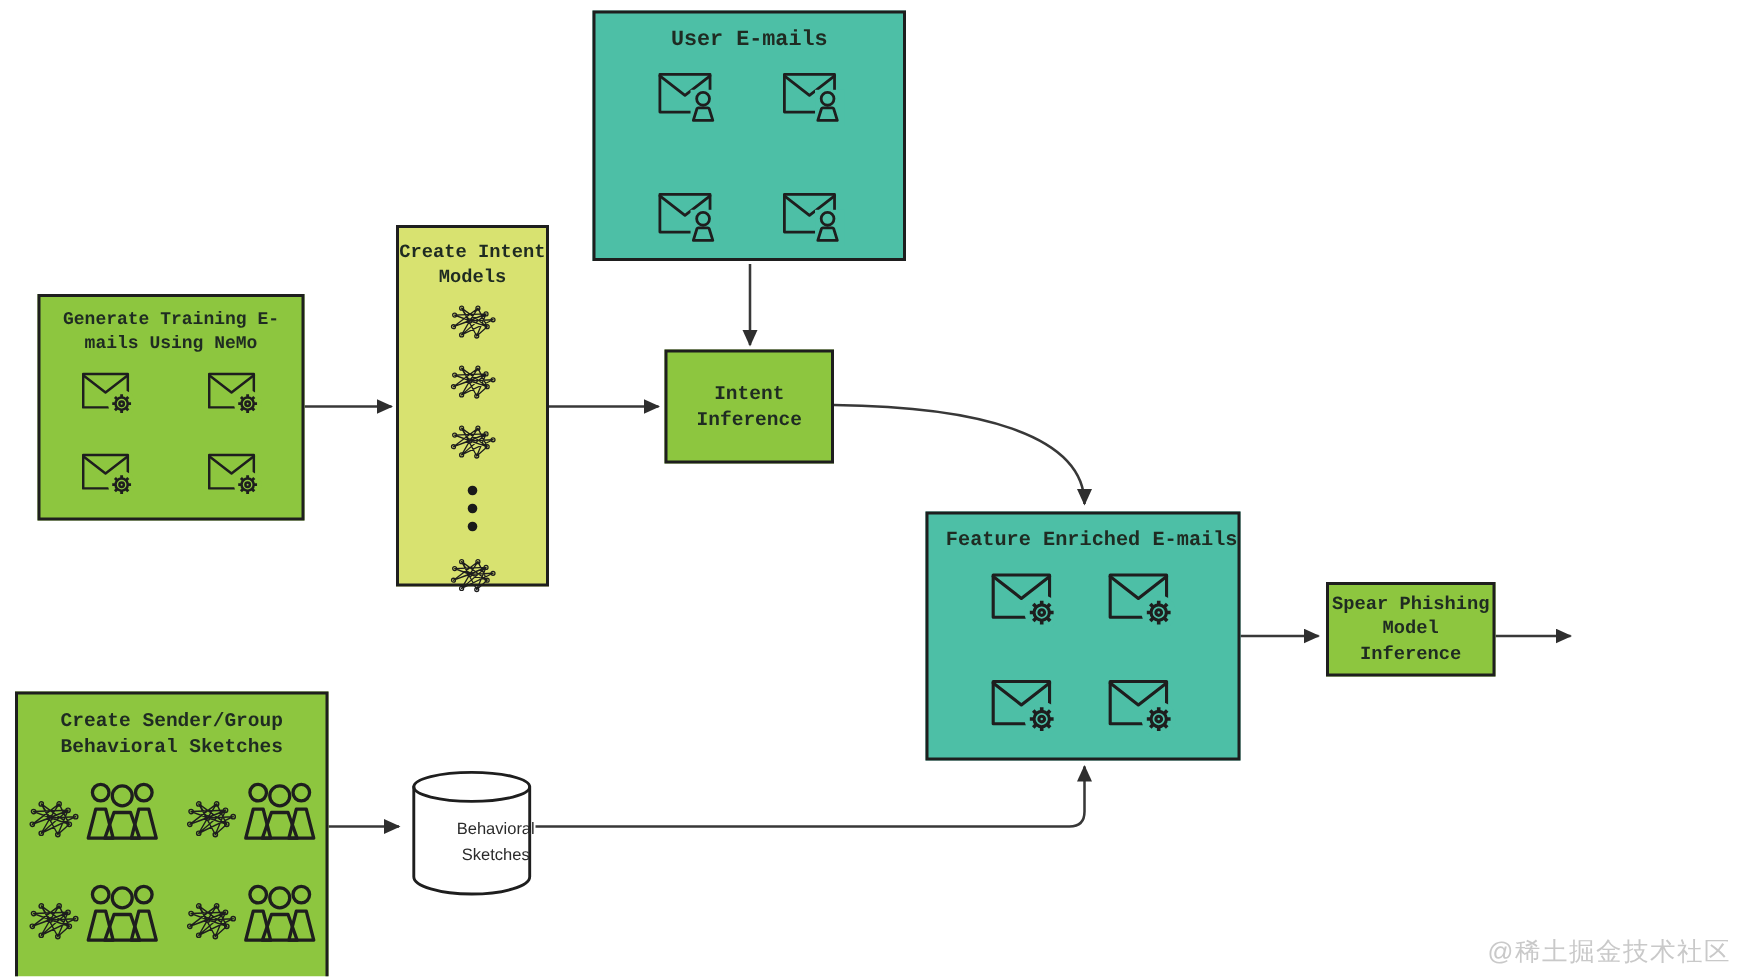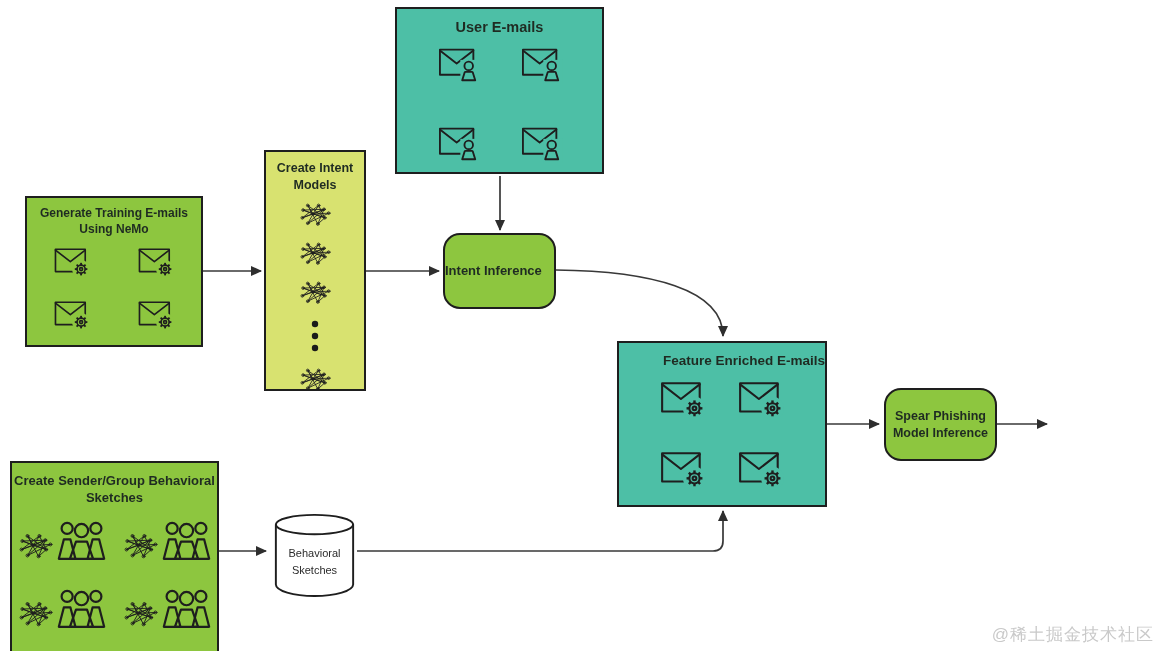--- a/index.html
+++ b/index.html
@@ -7,30 +7,30 @@
     --outline:#1E1E1E; --arrow:#383838; --text:#1F2B22; --watermark:#C9C9C9;
   }
   *{margin:0;padding:0;box-sizing:border-box;}
   body{background:#ffffff;font-family:"Liberation Sans",sans-serif;}
   .canvas{position:relative;width:1164px;height:651px;background:#ffffff;overflow:hidden;}
   .arrows{position:absolute;left:0;top:0;pointer-events:none;}
   .box{position:absolute;border:2px solid var(--outline);color:var(--text);}
   .box-teal{background:var(--teal);--halo:var(--teal);}
   .box-green{background:var(--green);--halo:var(--green);}
   .box-lgreen{background:var(--light-green);--halo:var(--light-green);}
-  .title{font-weight:bold;text-align:center;line-height:1.32;color:var(--text);}
-  .centerbox{display:flex;align-items:center;text-align:center;border-radius:17px;}
+  .title{font-weight:bold;text-align:center;line-height:1.32;color:var(--text);font-family:Liberation Mono, monospace;}
+  .centerbox{display:flex;align-items:center;text-align:center;}
   .grid2{display:grid;grid-template-columns:auto auto;justify-content:center;align-items:center;justify-items:center;}
   .col{display:flex;flex-direction:column;align-items:center;}
   .sketch{display:flex;align-items:flex-end;gap:4px;}
   
   .st{stroke:var(--outline);stroke-width:2;fill:none;stroke-linejoin:round;stroke-linecap:round;}
   .thin{stroke:var(--outline);stroke-width:1.1;fill:none;stroke-linejoin:round;stroke-linecap:round;}
   .cyl{position:absolute;}
-  .cyl-label{position:absolute;left:0;top:34px;width:100%;text-align:center;font-size:11px;line-height:1.5;color:#2b2b2b;}
+  .cyl-label{position:absolute;left:16px;top:34px;width:100%;text-align:center;font-size:11px;line-height:1.5;color:#2b2b2b;}
   .watermark{position:absolute;right:10px;bottom:5px;font-size:17px;letter-spacing:1px;color:var(--watermark);margin-left:48px;}
 </style>
 </head>
 <body>
 
 <svg width="0" height="0" style="position:absolute">
   <defs>
     <symbol id="email-user" viewBox="0 0 46 42">
       <rect x="3" y="5" width="36" height="27" class="st"></rect>
       <path class="st" d="M3,6 L21,20 L39,6"></path>
@@ -180,21 +180,21 @@
           </svg></span>
       <span><svg width="48" height="44">
             <use href="#email-gear"></use>
           </svg></span>
       <span><svg width="48" height="44">
             <use href="#email-gear"></use>
           </svg></span>
     </div>
   </div>
 
-  <div class="box box-green centerbox" style="left:884px;top:388px;width:113px;height:73px;">
+  <div class="box box-green centerbox" style="left:884px;top:388px;width:113px;height:63px;">
     <div class="title" style="font-size:12.5px;">Spear Phishing Model Inference</div>
   </div>
 
 
   <div class="box box-green" style="left:10px;top:461px;width:209px;height:204px;">
     <div class="title" style="font-size:13px;margin-top:9px;">Create Sender/Group Behavioral Sketches</div>
     <div class="grid2" style="column-gap:18px;row-gap:26px;margin-top:13px;">
       <span class="sketch">
         <svg width="34" height="28">
             <use href="#neural"></use>

